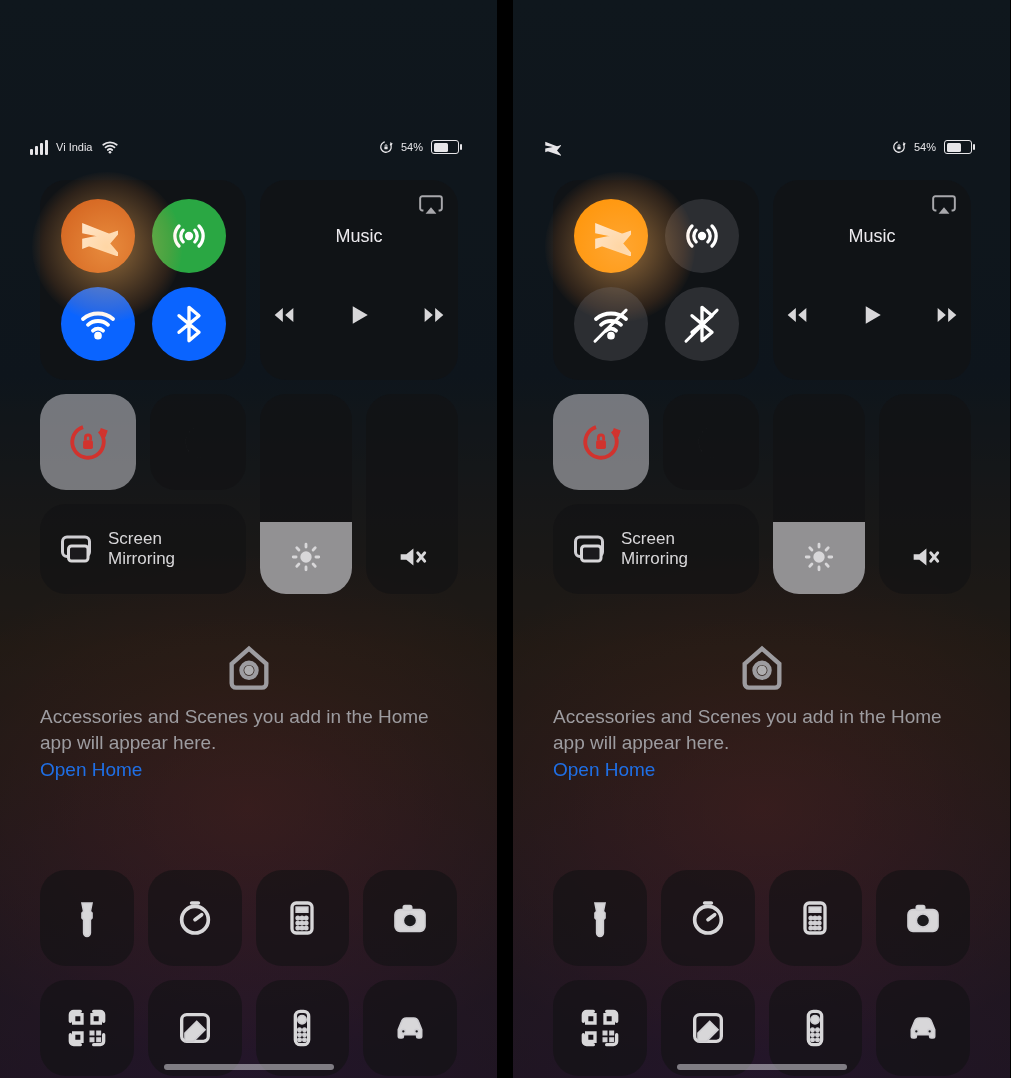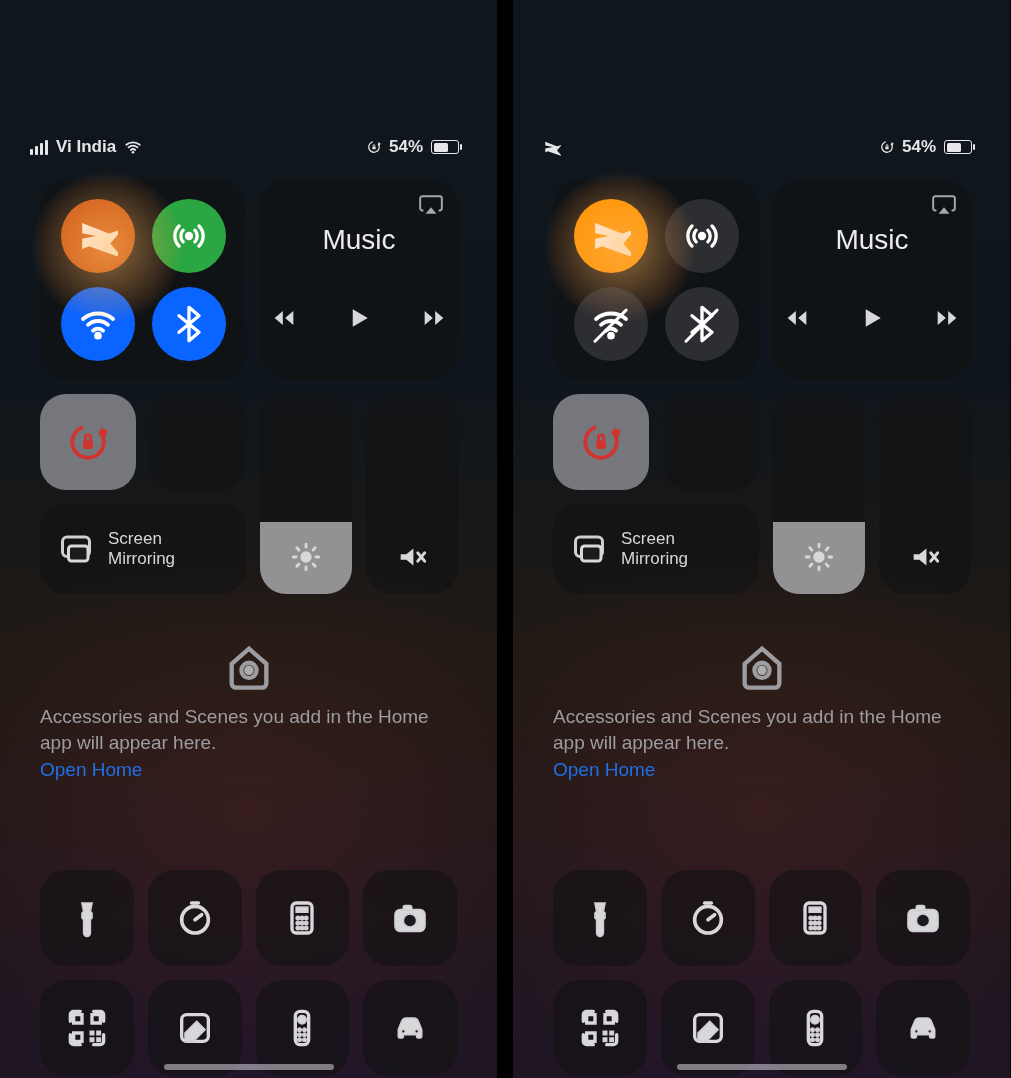--- a/index.html
+++ b/index.html
@@ -33,21 +33,21 @@
       linear-gradient(to bottom, #1d2a35 0%, #1b2733 35%, #3b3026 60%, #372736 100%);
   }
   .dim{
     position:absolute; inset:0; background:rgba(0,0,0,0.45);
     pointer-events:none;
   }
   
   .status{
     position:absolute; top:132px; left:0; right:0; height:30px;
     display:flex; align-items:center; justify-content:space-between;
-    padding:0 38px 0 30px; font-size:17px; color:#e6e5e8; font-weight:700;
+    padding:0 38px 0 30px; font-size:11px; color:#e6e5e8; font-weight:400;
   }
   .status .left, .status .right{display:flex;align-items:center;gap:8px}
   .bars{display:inline-flex;align-items:flex-end;gap:2px}
   .bars span{width:3px;background:#e6e5e8;border-radius:1px}
   .bars span:nth-child(1){height:6px}
   .bars span:nth-child(2){height:9px}
   .bars span:nth-child(3){height:12px}
   .bars span:nth-child(4){height:15px}
   .wifi-mini{width:18px;height:18px}
   .lock-mini{width:14px;height:14px}
@@ -84,21 +84,21 @@
   .circle.grey svg{fill:#fff;stroke:#fff}
   .highlight{
     position:absolute;width:150px;height:150px;border-radius:50%;
     background:radial-gradient(circle,rgba(255,180,90,0.55) 0%,rgba(255,140,50,0.12) 60%,transparent 72%);
     pointer-events:none;
   }
   .highlight.zA{left:8px;top:144px}
   
   .media{height:200px;display:flex;flex-direction:column;align-items:center;justify-content:space-around;padding:20px 10px}
   .media .airplay{position:absolute;top:12px;right:14px;width:26px;height:26px;opacity:.8}
-  .media .title{font-size:28px;color:#eceaee}
+  .media .title{font-size:18px;color:#eceaee}
   .media .ctrls{display:flex;gap:46px;align-items:center}
   .media .ctrls svg{width:28px;height:28px;fill:#8f8e92}
   .media .ctrls .play svg{width:30px;height:30px;fill:#eceaee}
   
   .small{
     height:96px;width:96px;border-radius:var(--radius);background:var(--tile-bg);
     display:flex;align-items:center;justify-content:center;
   }
   .small.light{background:var(--tile-bg-light)}
   .small svg{width:42px;height:42px}

